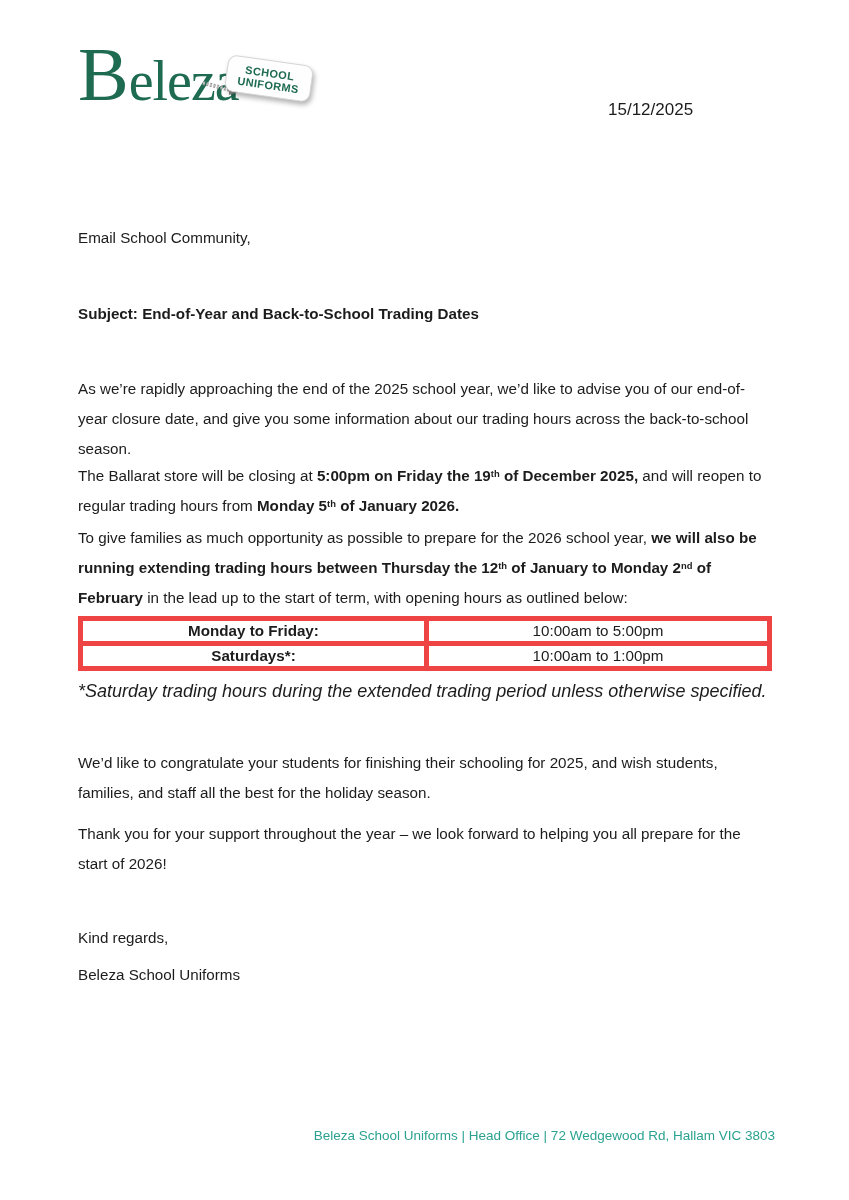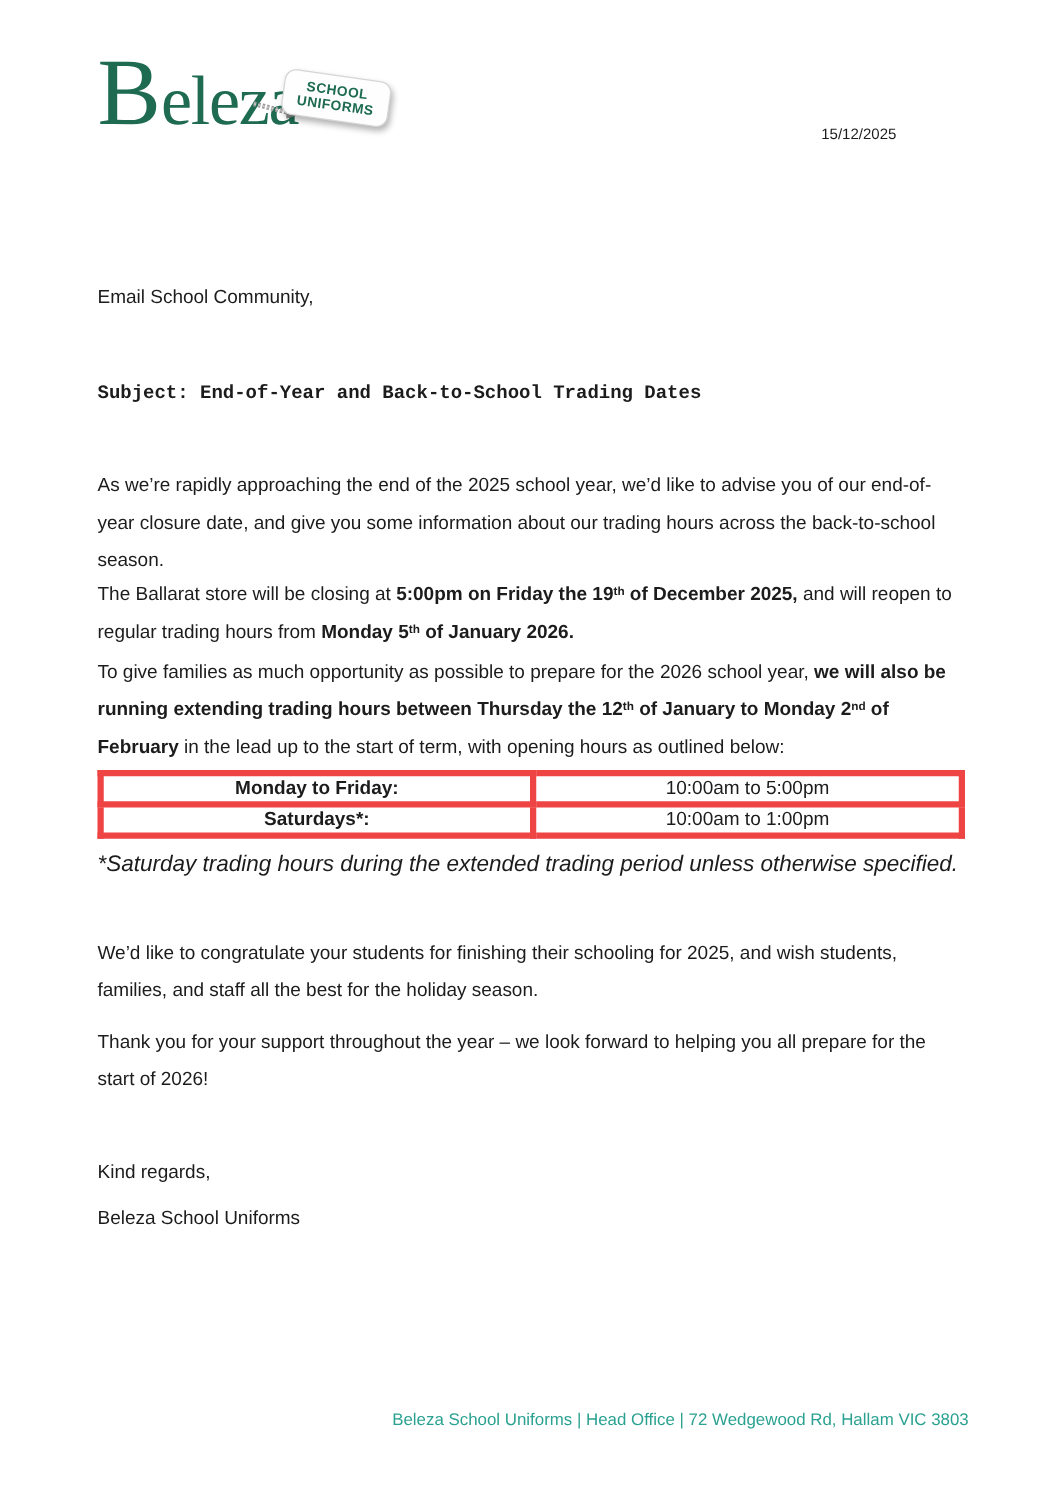--- a/index.html
+++ b/index.html
@@ -39,29 +39,29 @@
     transform: rotate(8deg);
     box-shadow: 2px 3px 5px rgba(0,0,0,0.30);
     display: flex; flex-direction: column; align-items: center; justify-content: center;
   }
   .tag-line {
     font-size: 11px; font-weight: 700; letter-spacing: 0.4px;
     color: var(--brand); line-height: 12px;
   }
 
   
-  .date { position: absolute; left: 657px; top: 100px; font-size: 12px; }
+  .date { position: absolute; left: 608px; top: 100px; font-size: 17px; }
 
   
   .block {
     position: absolute; left: 78px; width: 694px;
     font-size: 15.2px; line-height: 30px;
   }
   .salutation { top: 223px; }
-  .subject    { top: 299px; font-weight: 700; font-family: Liberation Mono, monospace; }
+  .subject    { top: 299px; font-weight: 700; }
   .p1 { top: 374px; }
   .p2 { top: 461px; }
   .p3 { top: 523px; }
   .p4 { top: 748px; }
   .p5 { top: 819px; }
   .closing    { top: 923px; }
   .signature  { top: 960px; }
   sup {
     font-size: 0.62em; line-height: 0;
     vertical-align: baseline; position: relative; top: -0.45em;

